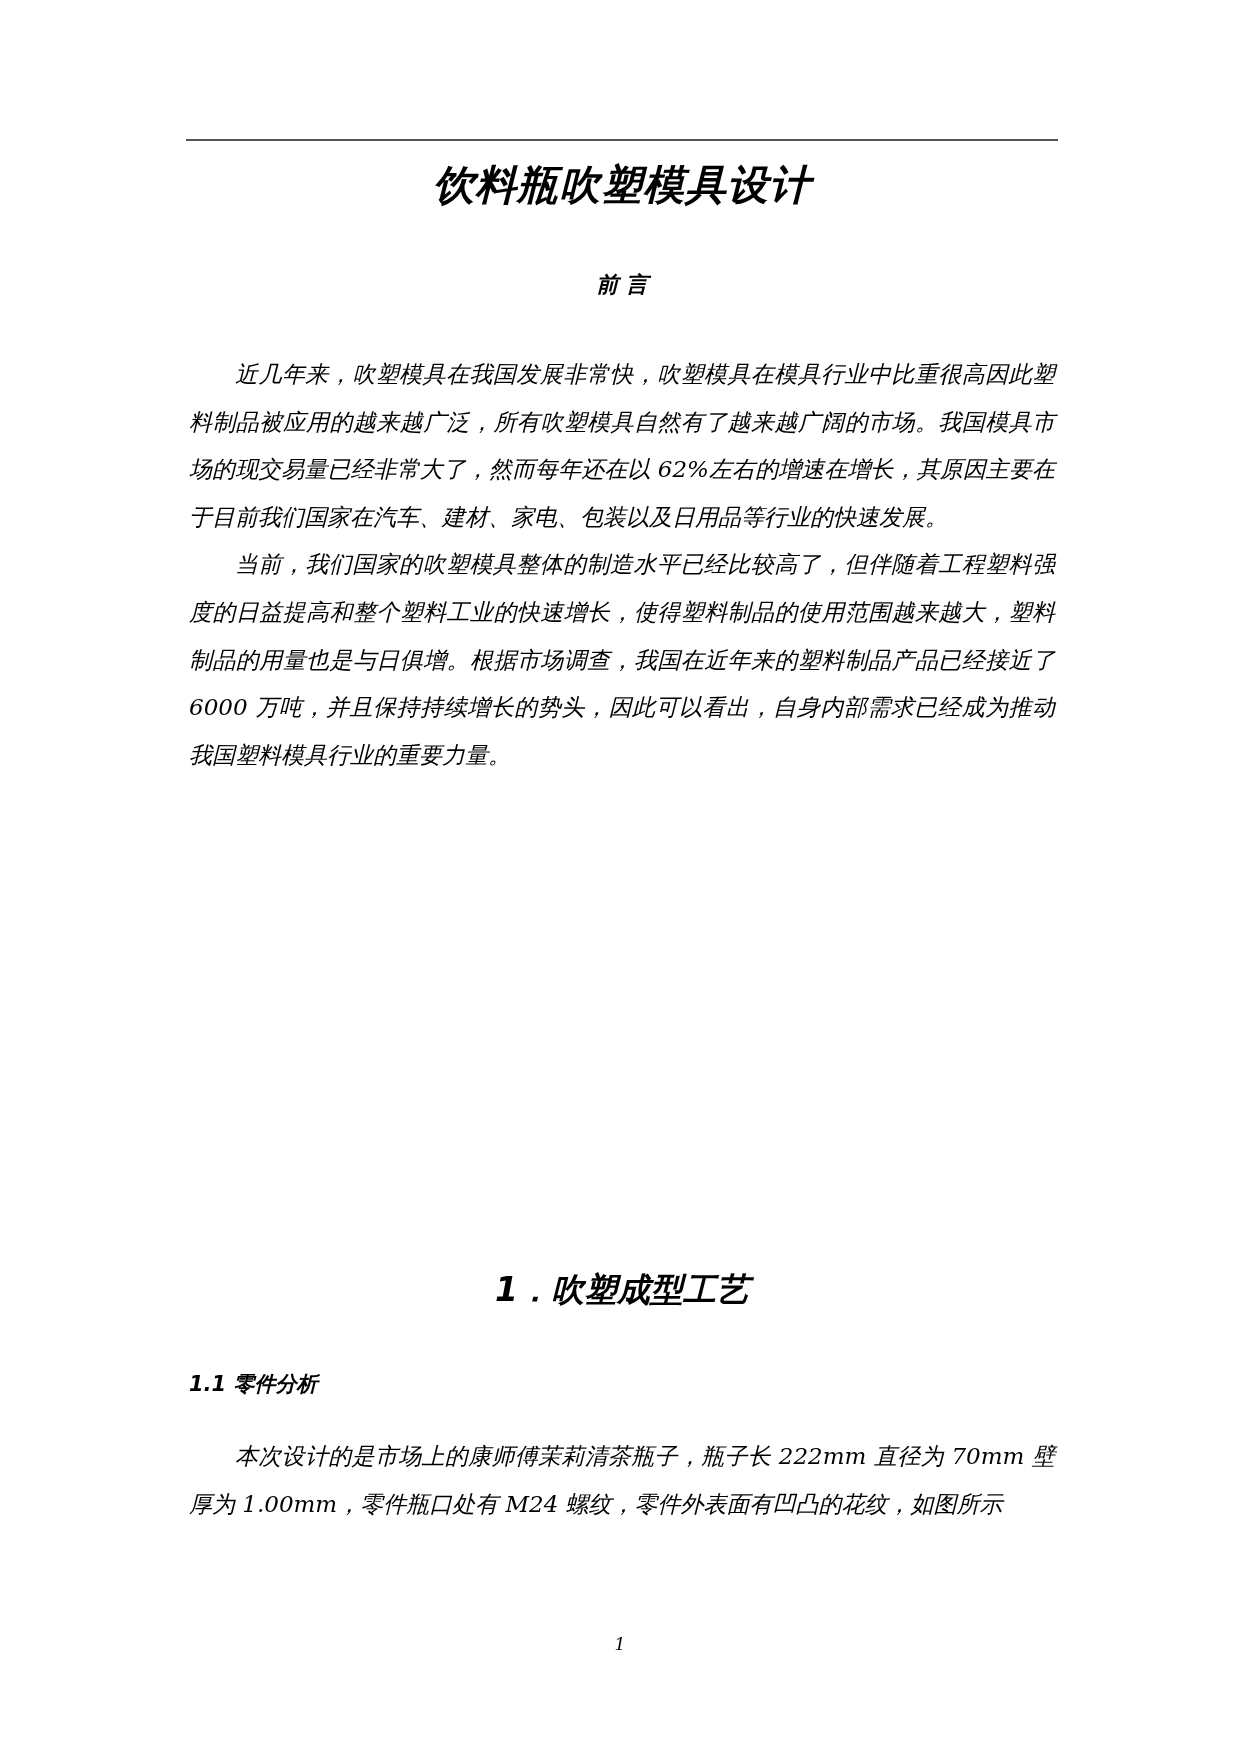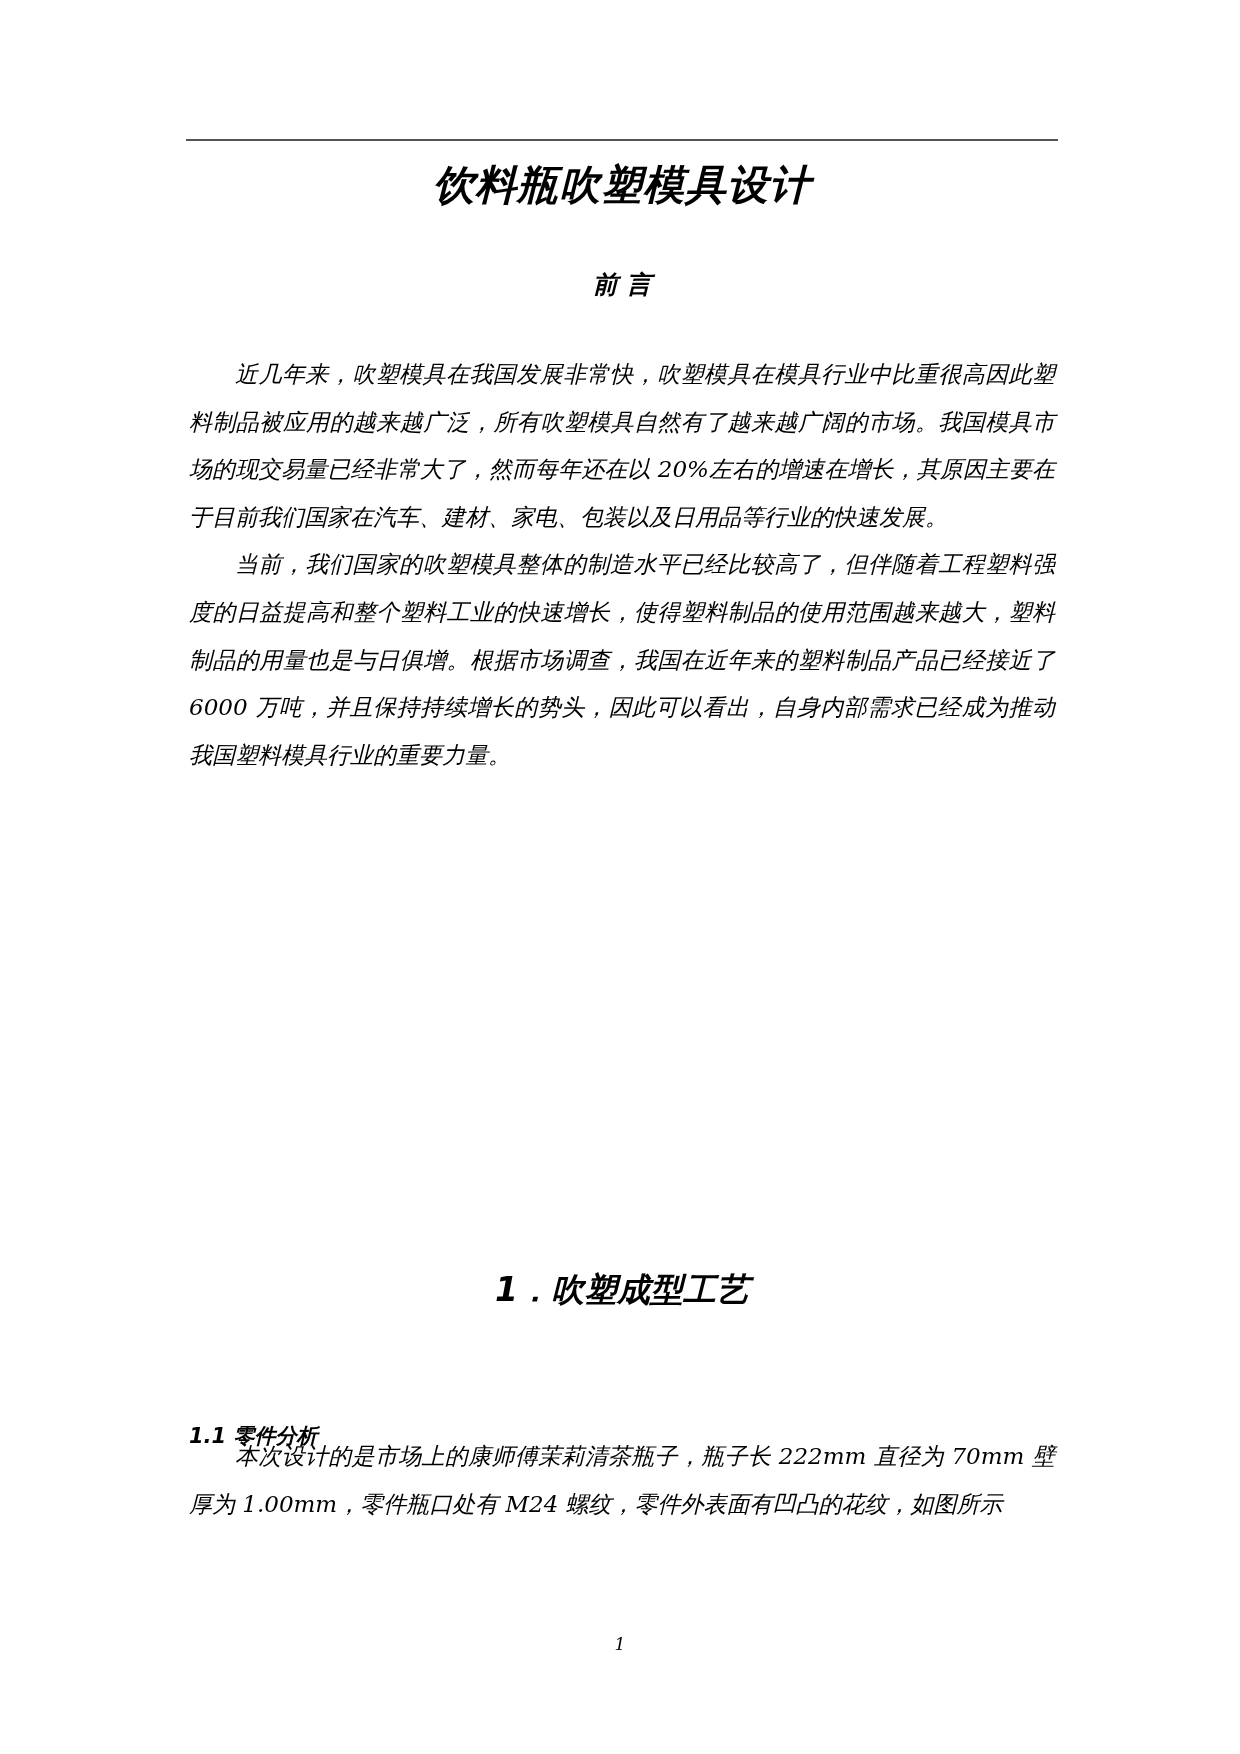--- a/index.html
+++ b/index.html
@@ -5,52 +5,52 @@
   html, body { margin: 0; padding: 0; background: #ffffff; }
   body { width: 1240px; height: 1754px; position: relative; overflow: hidden; color: #000; }
   .page { position: absolute; left: 0; top: 0; width: 1240px; height: 1754px; font-style: italic; }
   .header-rule { position: absolute; left: 186px; top: 139px; width: 872px; height: 0; border-top: 2px solid #555; }
   .doc-title {
     position: absolute; left: 186px; top: 155px; width: 872px; text-align: center;
     font-family: "DejaVu Sans", sans-serif; font-weight: bold; font-size: 41px; line-height: 60px; letter-spacing: 1px;
   }
   .preface-heading {
     position: absolute; left: 186px; top: 265px; width: 872px; text-align: center;
-    font-family: "DejaVu Sans", sans-serif; font-weight: bold; font-size: 25px; line-height: 40px;
+    font-family: "DejaVu Sans", sans-serif; font-weight: bold; font-size: 22px; line-height: 40px;
   }
   .body-block {
     position: absolute; left: 189px; width: 866px;
     font-family: "DejaVu Serif", serif; font-size: 23px; line-height: 47.6px; text-align: justify;
   }
   .body-block p { margin: 0; text-indent: 2em; }
   .section-heading {
     position: absolute; left: 186px; top: 1270px; width: 872px; text-align: center;
     font-family: "DejaVu Sans", sans-serif; font-weight: bold; font-size: 33px; line-height: 40px;
   }
   .subsection-heading {
-    position: absolute; left: 189px; top: 1422px;
+    position: absolute; left: 189px; top: 1370px;
     font-family: "DejaVu Sans", sans-serif; font-weight: bold; font-size: 21px; line-height: 28px;
   }
   .page-number {
     position: absolute; left: 600px; top: 1632px; width: 40px; text-align: center;
     font-family: "DejaVu Serif", serif; font-size: 17px; line-height: 24px;
   }
 </style>
 </head>
 <body>
 
 <div class="page">
   <div class="header-rule"></div>
 
   <h1 class="doc-title" style="margin:0">饮料瓶吹塑模具设计</h1>
 
   <h2 class="preface-heading" style="margin:0">前 言</h2>
 
   <div class="body-block" style="top:351px">
-    <p>近几年来，吹塑模具在我国发展非常快，吹塑模具在模具行业中比重很高因此塑料制品被应用的越来越广泛，所有吹塑模具自然有了越来越广阔的市场。我国模具市场的现交易量已经非常大了，然而每年还在以 20%左右的增速在增长，其原因主要在于目前我们国家在汽车、建材、家电、包装以及日用品等行业的快速发展。</p>
+    <p>近几年来，吹塑模具在我国发展非常快，吹塑模具在模具行业中比重很高因此塑料制品被应用的越来越广泛，所有吹塑模具自然有了越来越广阔的市场。我国模具市场的现交易量已经非常大了，然而每年还在以 62%左右的增速在增长，其原因主要在于目前我们国家在汽车、建材、家电、包装以及日用品等行业的快速发展。</p>
     <p>当前，我们国家的吹塑模具整体的制造水平已经比较高了，但伴随着工程塑料强度的日益提高和整个塑料工业的快速增长，使得塑料制品的使用范围越来越大，塑料制品的用量也是与日俱增。根据市场调查，我国在近年来的塑料制品产品已经接近了 6000 万吨，并且保持持续增长的势头，因此可以看出，自身内部需求已经成为推动我国塑料模具行业的重要力量。</p>
   </div>
 
   <h2 class="section-heading" style="margin:0">1．吹塑成型工艺</h2>
 
   <h3 class="subsection-heading" style="margin:0">1.1 零件分析</h3>
 
   <div class="body-block" style="top:1433px">
     <p>本次设计的是市场上的康师傅茉莉清茶瓶子，瓶子长 222mm 直径为 70mm 壁厚为 1.00mm，零件瓶口处有 M24 螺纹，零件外表面有凹凸的花纹，如图所示</p>
   </div>

